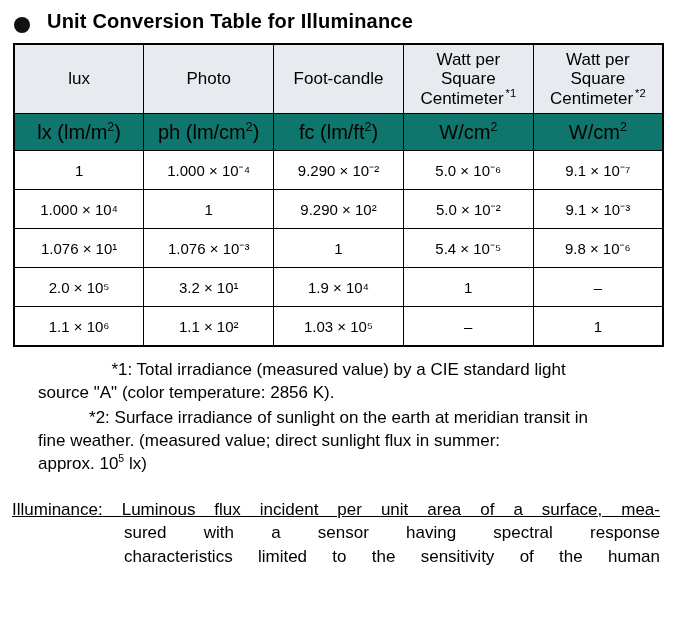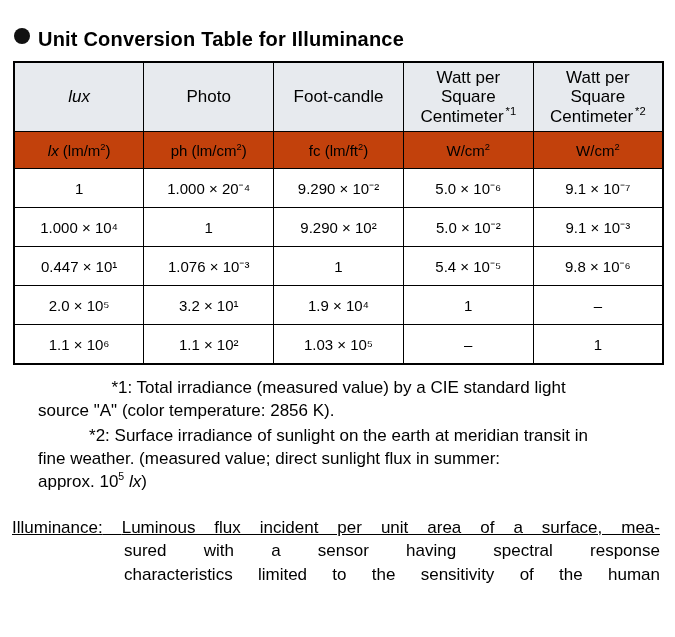--- a/index.html
+++ b/index.html
@@ -18,23 +18,23 @@
     position: relative;
     width: 675px;
     height: 637px;
     box-sizing: border-box;
     padding: 8px 10px 0 10px;
   }
 
   
   .title-row {
     display: flex;
-    align-items: flex-start;
-    gap: 8px;
-    margin: 20px 0 10px 4px;
+    align-items: flex-end;
+    gap: 17px;
+    margin: 2px 0 10px 4px;
   }
   .bullet {
     width: 16px;
     height: 16px;
     border-radius: 50%;
     background: #111;
     flex: 0 0 auto;
   }
   .title-text {
     font-size: 20px;
@@ -59,31 +59,30 @@
     padding: 0;
   }
   thead tr.head-names td {
     background: #e7eaee;
     height: 64px;
     font-size: 17px;
     line-height: 1.15;
     padding: 2px 3px;
   }
   thead tr.head-units td {
-    background: #c2410c;
+    background: #0f766e;
     height: 36px;
-    font-size: 15px;
+    font-size: 20px;
   }
   tbody td {
     background: #ffffff;
     height: 38px;
     font-size: 16px;
   }
   .it {
-    font-style: italic;
   }
   sup {
     font-size: 0.62em;
     vertical-align: super;
     line-height: 0;
   }
   .supnote {
     font-size: 0.66em;
     vertical-align: super;
     line-height: 0;
@@ -160,34 +159,34 @@
         <td><span class="it">lx</span> (lm/m<sup>2</sup>)</td>
         <td>ph (lm/cm<sup>2</sup>)</td>
         <td>fc (lm/ft<sup>2</sup>)</td>
         <td>W/cm<sup>2</sup></td>
         <td>W/cm<sup>2</sup></td>
       </tr>
     </thead>
     <tbody>
       <tr>
         <td>1</td>
-        <td>1.000 × 20⁻⁴</td>
+        <td>1.000 × 10⁻⁴</td>
         <td>9.290 × 10⁻²</td>
         <td>5.0 × 10⁻⁶</td>
         <td>9.1 × 10⁻⁷</td>
       </tr>
       <tr>
         <td>1.000 × 10⁴</td>
         <td>1</td>
         <td>9.290 × 10²</td>
         <td>5.0 × 10⁻²</td>
         <td>9.1 × 10⁻³</td>
       </tr>
       <tr>
-        <td>0.447 × 10¹</td>
+        <td>1.076 × 10¹</td>
         <td>1.076 × 10⁻³</td>
         <td>1</td>
         <td>5.4 × 10⁻⁵</td>
         <td>9.8 × 10⁻⁶</td>
       </tr>
       <tr>
         <td>2.0 × 10⁵</td>
         <td>3.2 × 10¹</td>
         <td>1.9 × 10⁴</td>
         <td>1</td>

